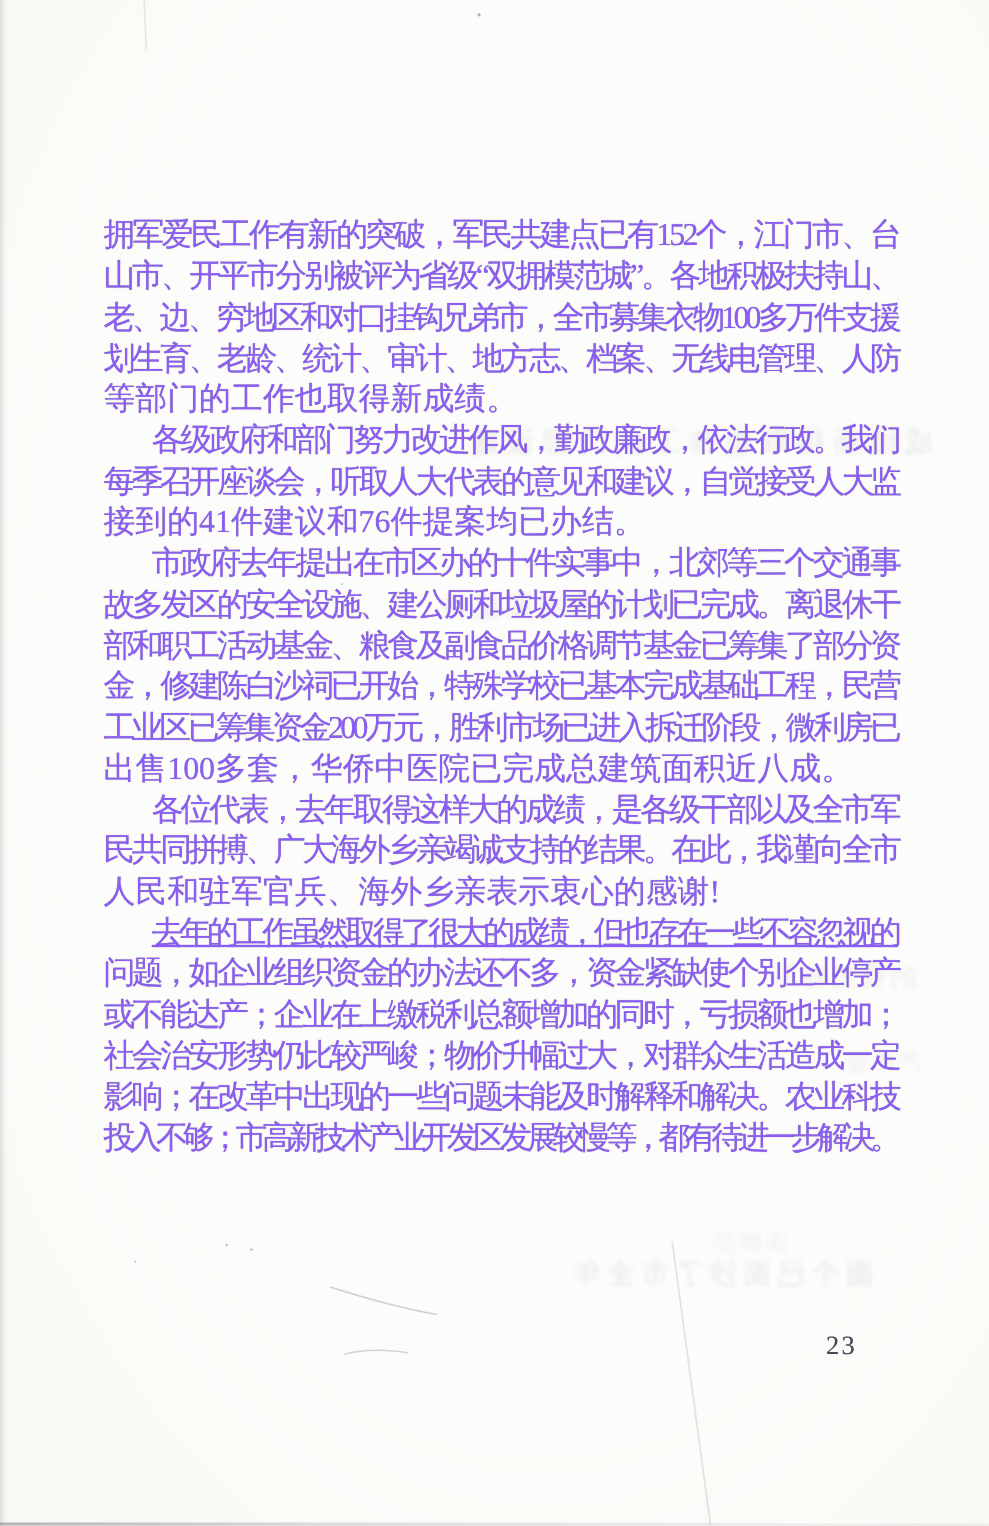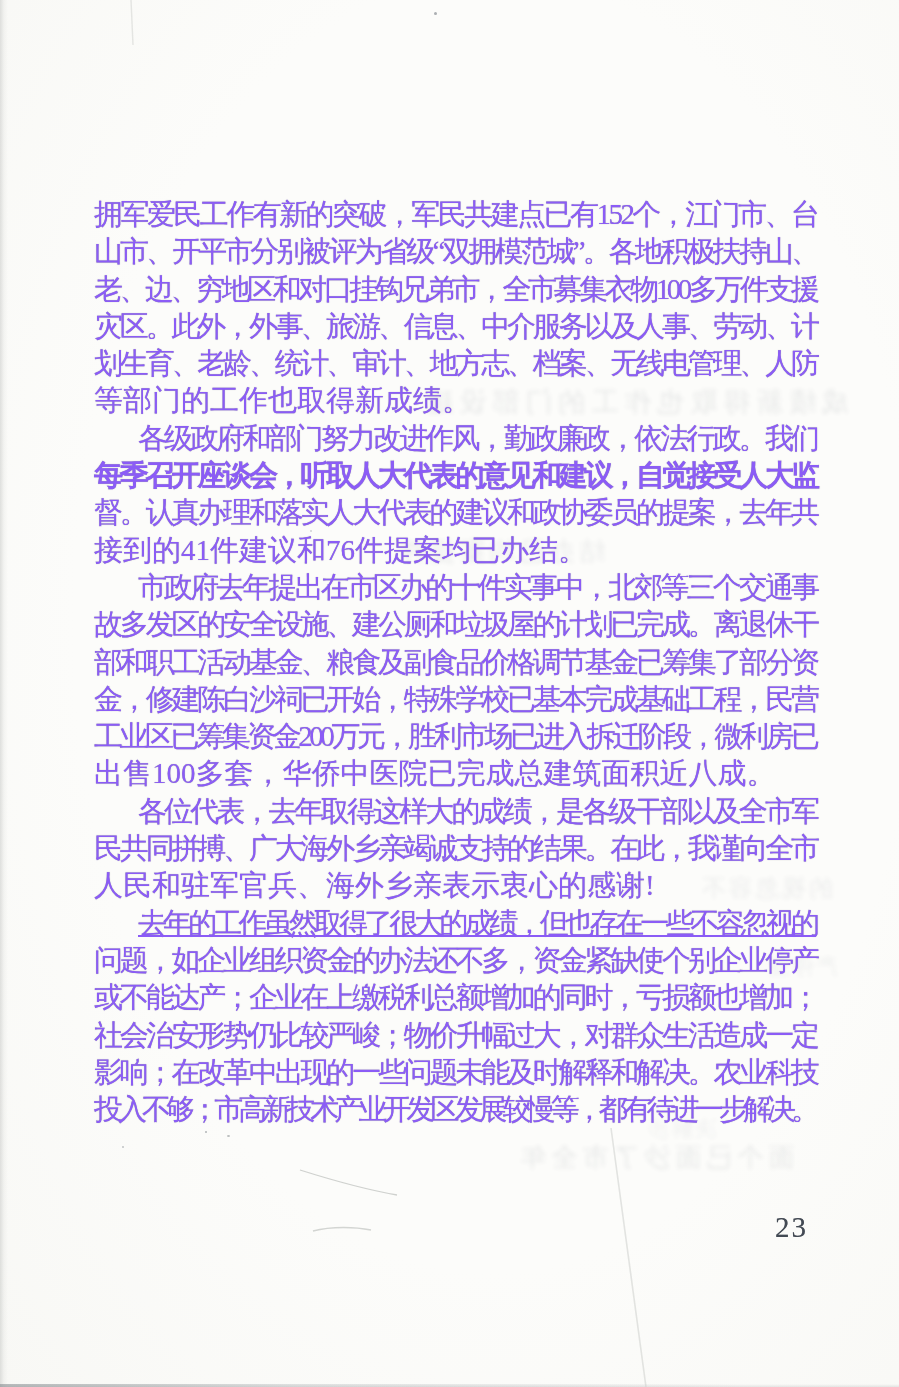--- a/index.html
+++ b/index.html
@@ -26,22 +26,22 @@
     color: #8b5cf6;
     font-size: 29px;
     text-shadow: 0 0 0.8px rgba(52,58,68,0.55);
   }
   .line {
     height: 37.3px; line-height: 37.3px;
     white-space: nowrap;
   }
   .line.indent { padding-left: 44px; }
   .page-number {
-    position: absolute; left: 775px; top: 1211px;
-    font-size: 29px; letter-spacing: 2px;
+    position: absolute; left: 751px; top: 1211px;
+    font-size: 24px; letter-spacing: 2px;
     color: #434a54;
     text-shadow: 0 0 0.6px rgba(60,66,76,0.5);
   }
   .ghost {
     position: absolute;
     transform: scaleX(-1);
     filter: blur(2px);
     color: #36404e;
     white-space: nowrap;
     pointer-events: none;
@@ -69,26 +69,24 @@
 <div class="ghost g1">结办已均案提件</div>
 <div class="ghost g2">的视忽容不</div>
 <div class="ghost g3">产停业</div>
 <div class="ghost g4">面个已面沙了市全年</div>
 <div class="ghost g5">决解步</div>
 
 <div class="text-block">
     <div class="line"><span style="letter-spacing: -2.55357px; margin-right: 2.55357px;">拥军爱民工作有新的突破，军民共建点已有152个，江门市、台</span></div>
     <div class="line"><span style="letter-spacing: -2.95536px; margin-right: 2.95536px;">山市、开平市分别被评为省级“双拥模范城”。各地积极扶持山、</span></div>
     <div class="line"><span style="letter-spacing: -3.46552px; margin-right: 3.46552px;">老、边、穷地区和对口挂钩兄弟市，全市募集衣物100多万件支援</span></div>
-    <div class="line"><span style="letter-spacing: -3.18519px; margin-right: 3.18519px;">灾区。此外，外事、旅游、信息、中介服务以及人事、劳动、计</span></div>
     <div class="line"><span style="letter-spacing: -3.18519px; margin-right: 3.18519px;">划生育、老龄、统计、审计、地方志、档案、无线电管理、人防</span></div>
     <div class="line para-end"><span style="letter-spacing: 0px; margin-right: 0px;">等部门的工作也取得新成绩。</span></div>
     <div class="line indent"><span style="letter-spacing: -2.88px; margin-right: 2.88px;">各级政府和部门努力改进作风，勤政廉政，依法行政。我们</span></div>
-    <div class="line"><span style="letter-spacing: -3.18519px; margin-right: 0; font-weight: bold;">每季召开座谈会，听取人大代表的意见和建议，自觉接受人大监</span></div>
-    <div class="line"><span style="letter-spacing: -3.18519px; margin-right: 3.18519px;">督。认真办理和落实人大代表的建议和政协委员的提案，去年共</span></div>
+    <div class="line"><span style="letter-spacing: -3.18519px; margin-right: 0;">每季召开座谈会，听取人大代表的意见和建议，自觉接受人大监</span></div>
     <div class="line para-end"><span style="letter-spacing: 0px; margin-right: 0px;">接到的41件建议和76件提案均已办结。</span></div>
     <div class="line indent"><span style="letter-spacing: -2.88px; margin-right: 2.88px;">市政府去年提出在市区办的十件实事中，北郊等三个交通事</span></div>
     <div class="line"><span style="letter-spacing: -3.18519px; margin-right: 3.18519px;">故多发区的安全设施、建公厕和垃圾屋的计划已完成。离退休干</span></div>
     <div class="line"><span style="letter-spacing: -3.18519px; margin-right: 3.18519px;">部和职工活动基金、粮食及副食品价格调节基金已筹集了部分资</span></div>
     <div class="line"><span style="letter-spacing: -3.18519px; margin-right: 3.18519px;">金，修建陈白沙祠已开始，特殊学校已基本完成基础工程，民营</span></div>
     <div class="line"><span style="letter-spacing: -3.46552px; margin-right: 3.46552px;">工业区已筹集资金200万元，胜利市场已进入拆迁阶段，微利房已</span></div>
     <div class="line para-end"><span style="letter-spacing: 0px; margin-right: 0px; text-align: center;">出售100多套，华侨中医院已完成总建筑面积近八成。</span></div>
     <div class="line indent"><span style="letter-spacing: -2.88px; margin-right: 2.88px;">各位代表，去年取得这样大的成绩，是各级干部以及全市军</span></div>
     <div class="line"><span style="letter-spacing: -3.18519px; margin-right: 16px;">民共同拼搏、广大海外乡亲竭诚支持的结果。在此，我谨向全市</span></div>
     <div class="line para-end"><span style="letter-spacing: 0px; margin-right: 0px;">人民和驻军官兵、海外乡亲表示衷心的感谢!</span></div>

